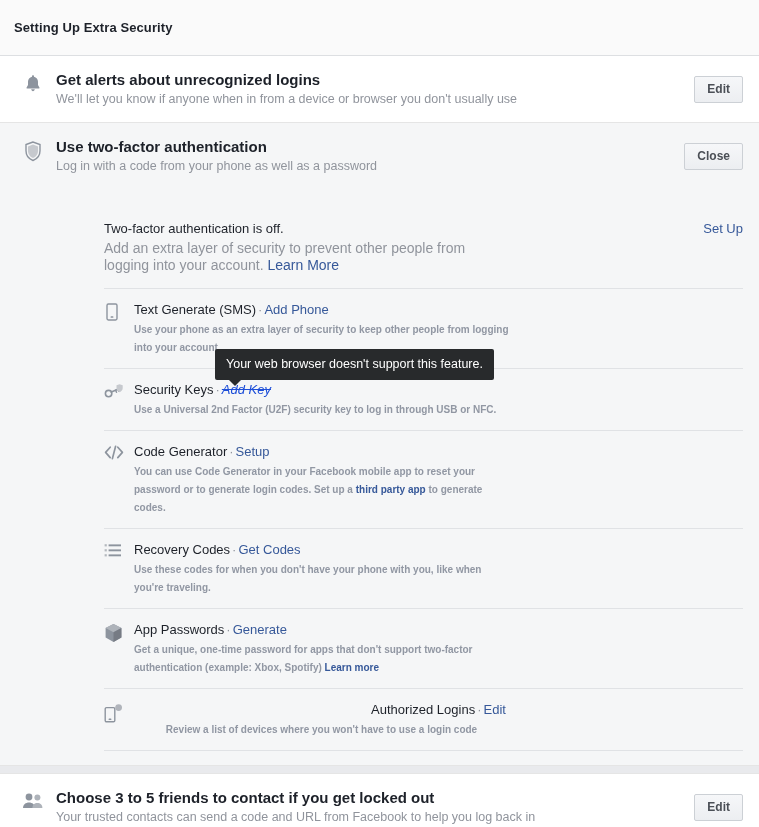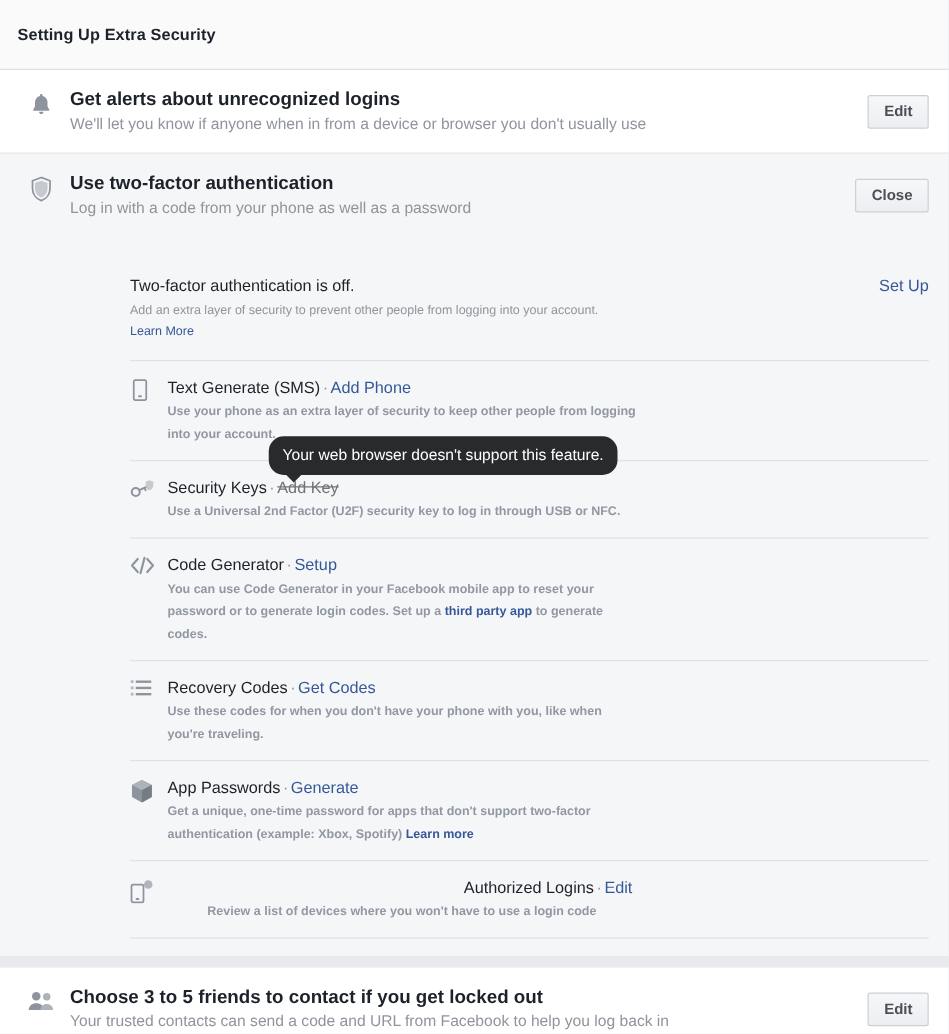--- a/index.html
+++ b/index.html
@@ -100,21 +100,21 @@
     flex: 1 1 auto;
   }
   .tfa-status-link {
     font-size: 13px;
     color: #365899;
     text-decoration: none;
     cursor: pointer;
     white-space: nowrap;
   }
   .tfa-status-desc {
-    font-size: 10px;
+    font-size: 14px;
     color: #90949c;
     line-height: 17px;
     max-width: 400px;
     margin-top: 4px;
   }
   .tfa-status-desc a {
     color: #365899;
     text-decoration: none;
     cursor: pointer;
   }
@@ -141,23 +141,24 @@
     color: #1d2129;
     line-height: 18px;
   }
   .opt-sep { color: #90949c; padding: 0 2px; }
   .opt-link {
     color: #365899;
     text-decoration: none;
     cursor: pointer;
   }
   .opt-link.disabled {
-    color: #737373;
+    color: #1d4ed8;
     text-decoration: line-through;
     cursor: default;
+    font-style: italic;
   }
   .opt-desc {
     font-size: 10px;
     color: #9197a3;
     line-height: 18px;
     margin-top: 2px;
     max-width: 375px;
     font-weight: bold;
   }
   .opt-desc a {
@@ -169,21 +170,21 @@
   
   .tooltip {
     position: absolute;
     left: 111px;
     top: -20px;
     background: #282a2c;
     color: #ffffff;
     font-size: 12.5px;
     line-height: 16px;
     padding: 7px 11px 8px 11px;
-    border-radius: 12px;
+    border-radius: 2px;
     white-space: nowrap;
     z-index: 30;
   }
   .tooltip::after {
     content: "";
     position: absolute;
     left: 14px;
     bottom: -6px;
     width: 0; height: 0;
     border-left: 6px solid transparent;

